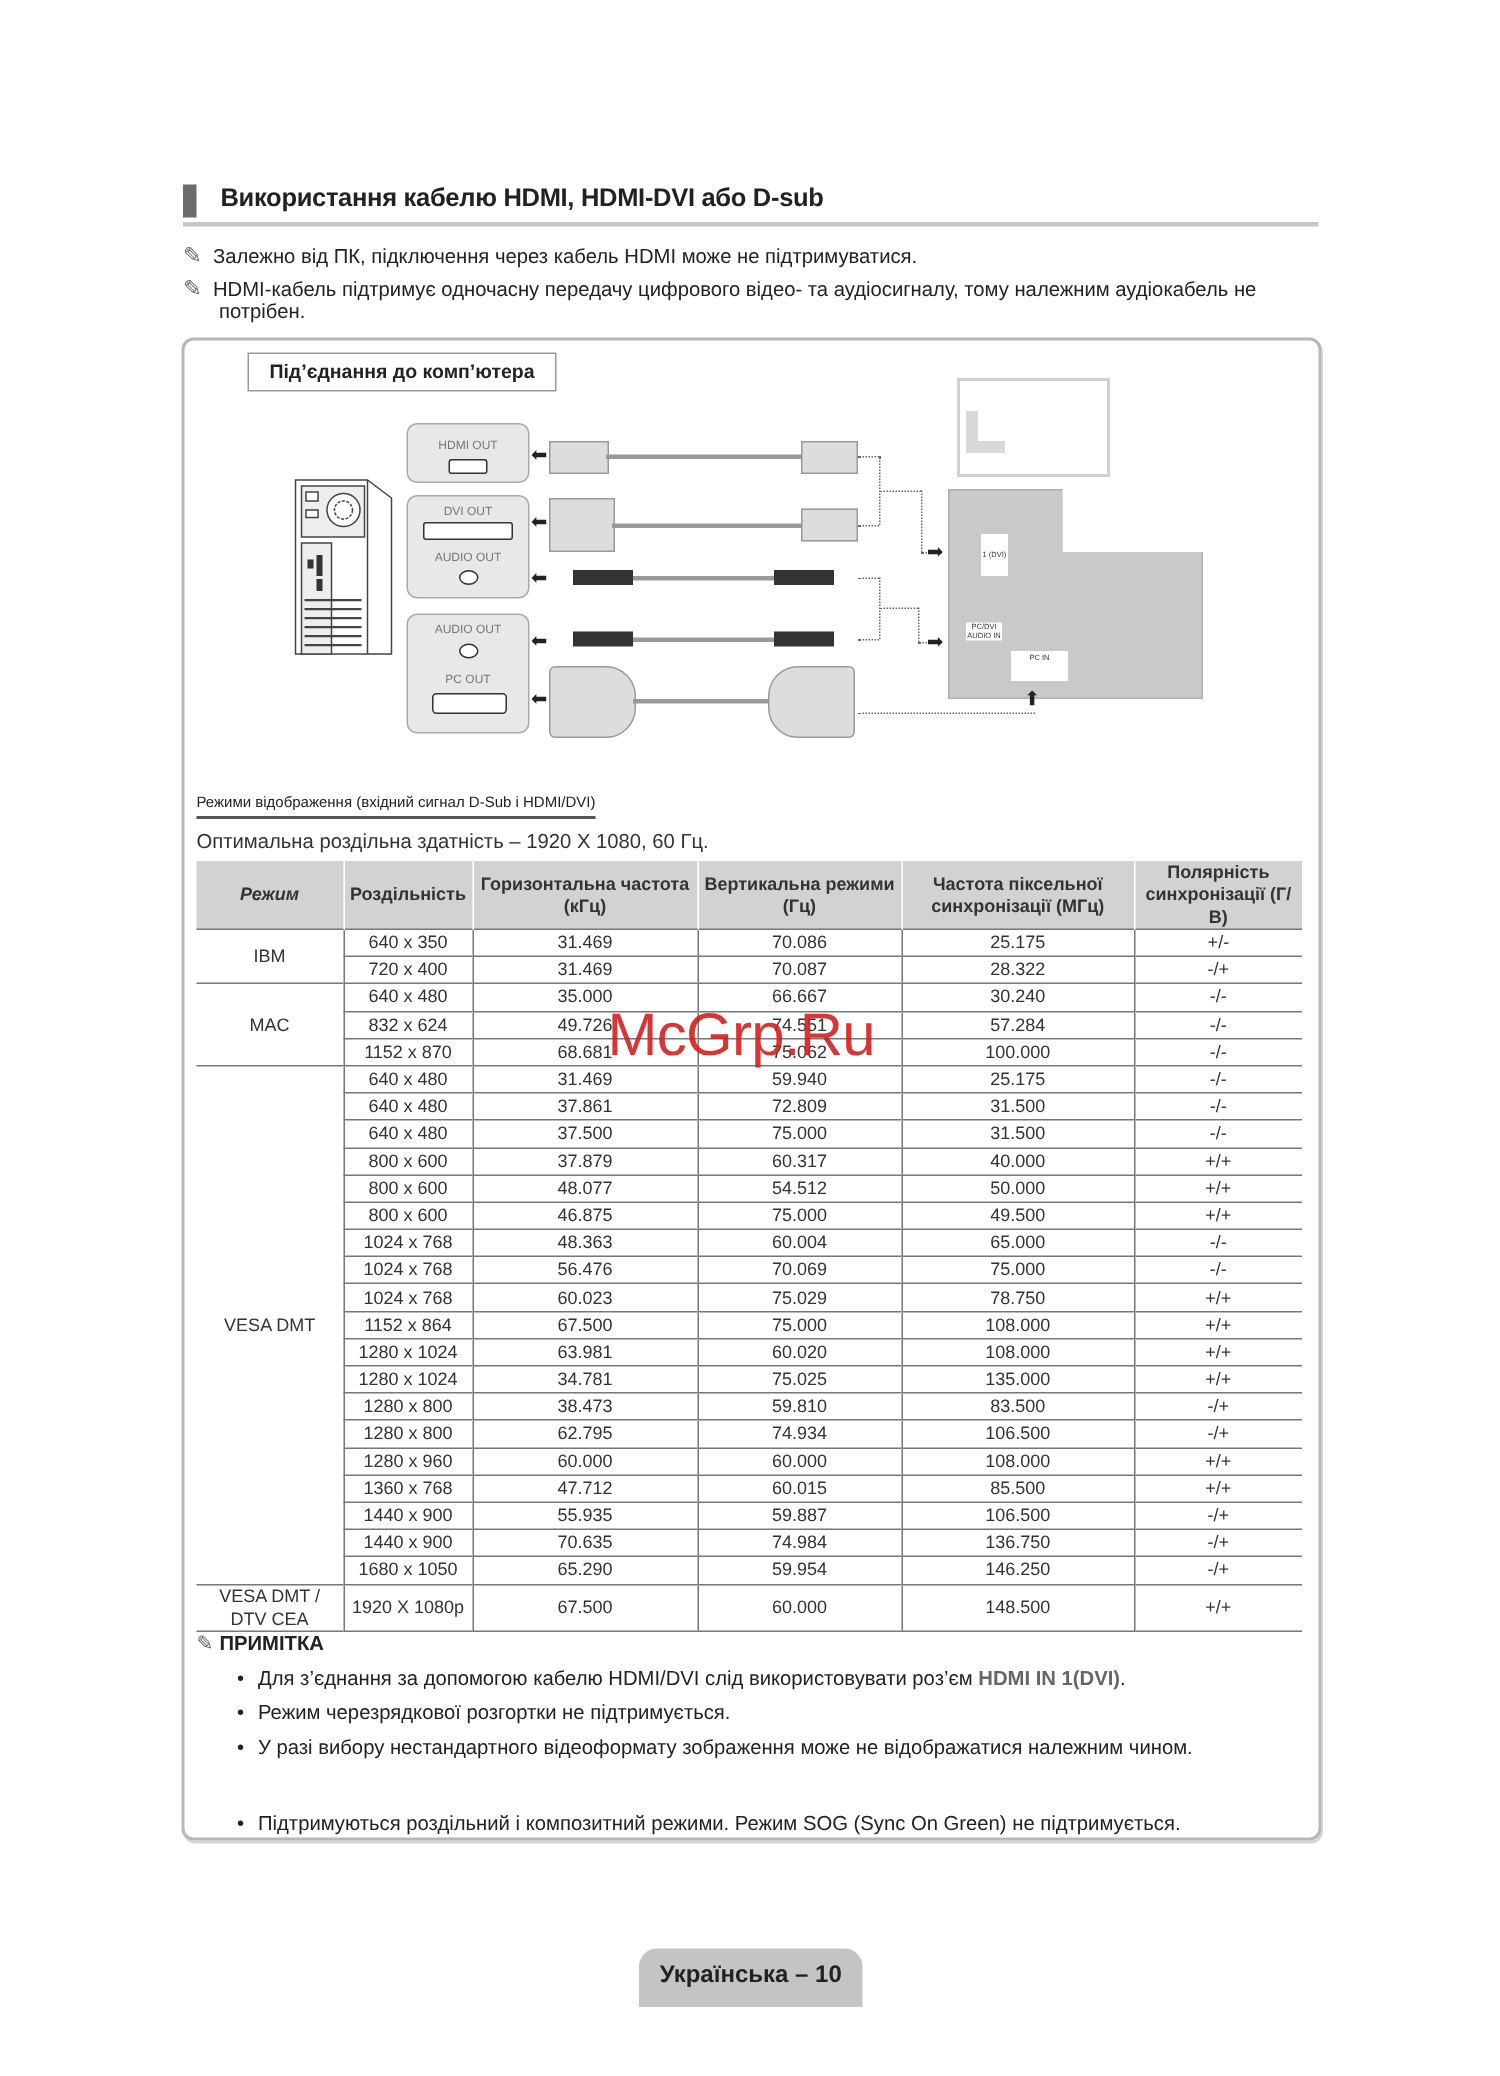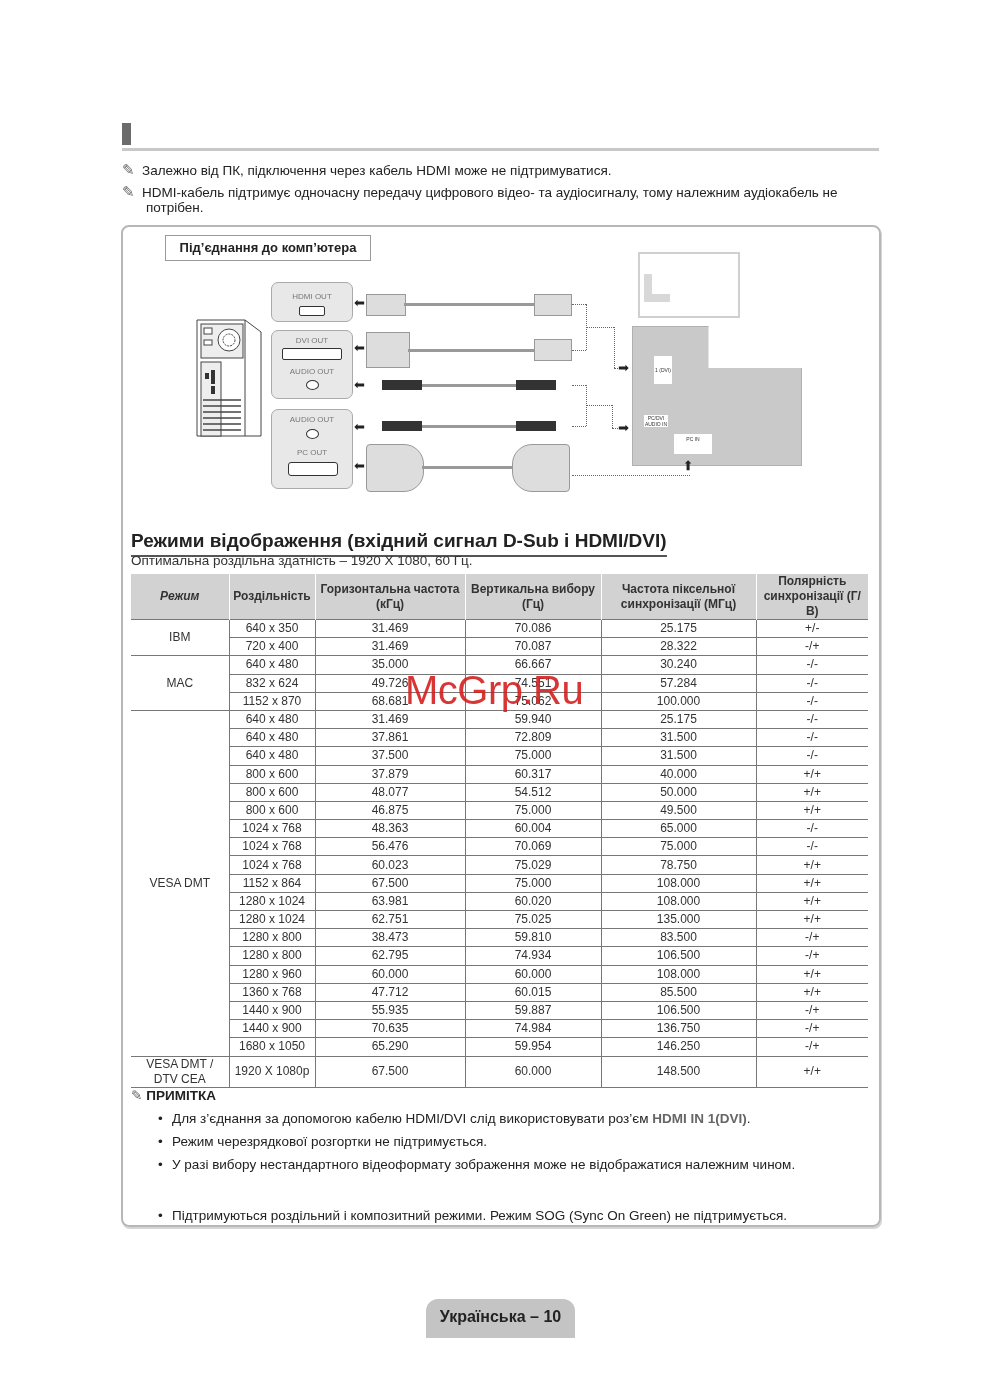--- a/index.html
+++ b/index.html
@@ -15,21 +15,21 @@
   .port-box{background:#e8e8e8;border:1px solid #aaa;border-radius:7px;}
   .port-lbl{font-size:8px;color:#777;text-align:center;position:absolute;width:100%;}
   .arrow{font-size:13px;color:#222;}
   .cable{height:3px;background:#999;}
   .connector{background:#ddd;border:1px solid #999;}
   .plug-black{background:#333;}
   .dotted-v{border-left:1px dotted #666;}
   .dotted-h{border-top:1px dotted #666;}
   .tv-panel{background:#c9c9c9;border:1px solid #b0b0b0;}
   .tv-lbl{background:#fff;font-size:5px;color:#333;text-align:center;}
-  .sub-head{left:131px;top:530px;font-size:19px;font-weight:bold;color:#222;padding-bottom:3px;border-bottom:2px solid #555;}
+  .sub-head{left:131px;top:530px;font-size:10px;font-weight:normal;color:#222;padding-bottom:3px;border-bottom:2px solid #555;}
   .optimal{left:131px;top:553px;font-size:13.5px;color:#333;}
   table.modes{position:absolute;left:131px;top:574px;width:737px;border-collapse:collapse;font-size:12px;color:#333;}
   table.modes th{background:#d2d2d2;font-weight:bold;font-size:12px;color:#333;height:36px;padding:0 2px;line-height:15px;border-left:1px solid #fff;}
   table.modes th:first-child{border-left:none;font-style:italic;}
   table.modes td{height:17.2px;padding:0;text-align:center;border-top:1px solid #777;border-left:1px solid #777;line-height:15px;}
   table.modes td.mode{border-left:none;border-right:1px solid #777;}
   table.modes tr.grp-start td{border-top:1px solid #777;}
   table.modes td.tall{height:30px;}
   table.modes{border-bottom:1px solid #777;}
   .watermark{left:405px;top:668px;font-size:40px;color:#d42020;font-family:"Liberation Sans",sans-serif;opacity:0.9;letter-spacing:-0.5px;}
@@ -38,20 +38,21 @@
   .bullet{left:158px;font-size:13.5px;color:#222;}
   .bullet .dot{display:inline-block;width:14px;}
   .hl{color:#666;font-weight:bold;}
   .page-tab{left:426px;top:1299px;width:149px;height:39px;background:#c4c4c4;border-radius:12px 12px 0 0;text-align:center;line-height:36px;font-size:16px;font-weight:bold;color:#222;}
 </style>
 </head>
 <body>
 
 <div class="abs section-head">
   <div class="bar"></div>
+  <div class="title">Використання кабелю HDMI, HDMI-DVI або D-sub</div>
 </div>
 
 <div class="abs note-line" style="top:161px;">
   <span class="pen">✎</span><span>Залежно від ПК, підключення через кабель HDMI може не підтримуватися.</span>
 </div>
 <div class="abs note-line" style="top:183px;">
   <span class="pen">✎</span><span>HDMI-кабель підтримує одночасну передачу цифрового відео- та аудіосигналу, тому належним аудіокабель не</span>
 </div>
 <div class="abs note-line" style="top:200px;left:146px;">потрібен.</div>
 
@@ -170,21 +171,21 @@
       <col style="width:150px">
       <col style="width:136px">
       <col style="width:155px">
       <col style="width:112px">
   </colgroup>
   <thead>
     <tr>
       <th>Режим</th>
       <th>Роздільність</th>
       <th>Горизонтальна частота (кГц)</th>
-      <th>Вертикальна вибору (Гц)</th>
+      <th>Вертикальна режими (Гц)</th>
       <th>Частота піксельної синхронізації (МГц)</th>
       <th>Полярність синхронізації (Г/В)</th>
     </tr>
   </thead>
   <tbody id="modes-body">
       <tr class="grp-start">
         <td class="mode" rowspan="2">IBM</td>
         <td>640 x 350</td>
         <td>31.469</td>
         <td>70.086</td>
@@ -293,21 +294,21 @@
       </tr>
       <tr>
         <td>1280 x 1024</td>
         <td>63.981</td>
         <td>60.020</td>
         <td>108.000</td>
         <td>+/+</td>
       </tr>
       <tr>
         <td>1280 x 1024</td>
-        <td>62.751</td>
+        <td>34.781</td>
         <td>75.025</td>
         <td>135.000</td>
         <td>+/+</td>
       </tr>
       <tr>
         <td>1280 x 800</td>
         <td>38.473</td>
         <td>59.810</td>
         <td>83.500</td>
         <td>-/+</td>

